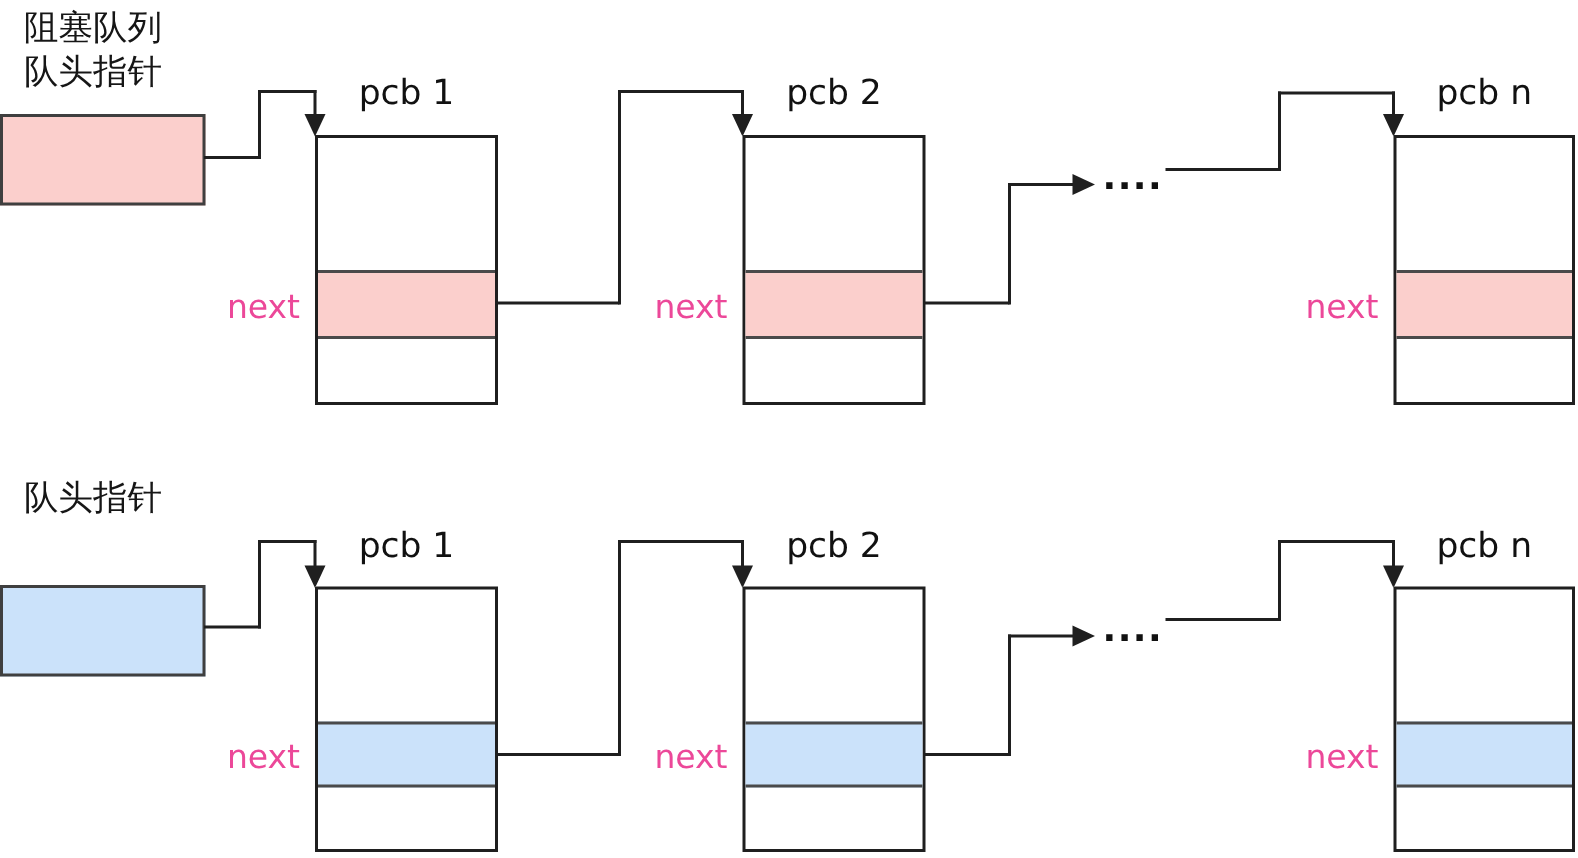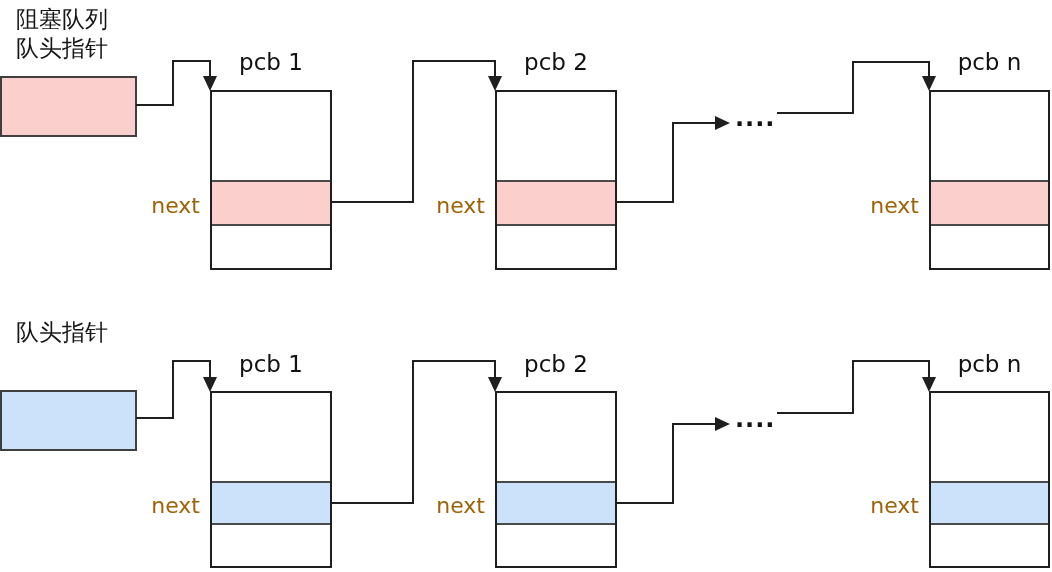--- a/index.html
+++ b/index.html
@@ -19,21 +19,21 @@
   .arr-r { position:absolute; width:0; height:0;
            border-top:7px solid transparent; border-bottom:7px solid transparent;
            border-left:15px solid var(--line,#1f1f1f); }
   .pcb-box { position:absolute; border:2px solid var(--line,#1f1f1f); background:#fff;
              box-sizing:border-box; display:flex; flex-direction:column; }
   .cell { width:100%; }
   .cell.fill { flex:1; }
   .band { width:100%; box-sizing:border-box;
           border-top:2px solid #4a4a4a; border-bottom:2px solid #4a4a4a; }
   .pcb-title { position:absolute; text-align:center; font-size:23px; color:#111; white-space:nowrap; }
-  .next-label { position:absolute; text-align:right; font-size:22px; color:#a16207; }
+  .next-label { position:absolute; text-align:right; font-size:22px; color:#ec4899; }
   .dots { position:absolute; font-size:24px; font-weight:700; letter-spacing:1px; color:#111; }
 </style>
 </head>
 <body>
 
 <div id="stage">
 
   <div>
     <div class="qlabel" style="left:16px;top:5px;">
       <div>阻塞队列</div>

